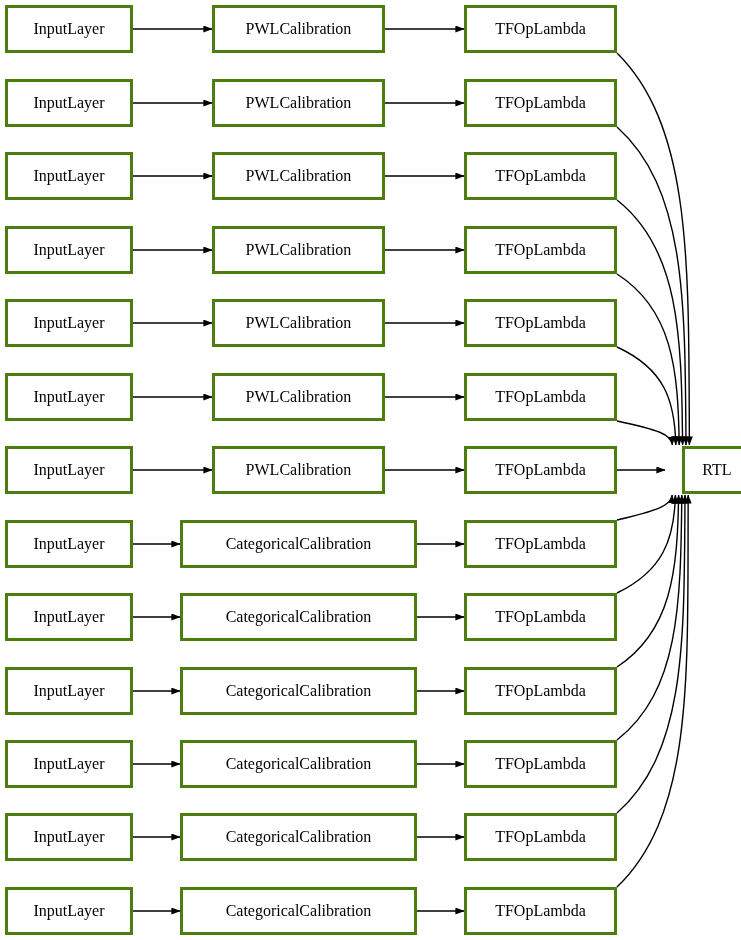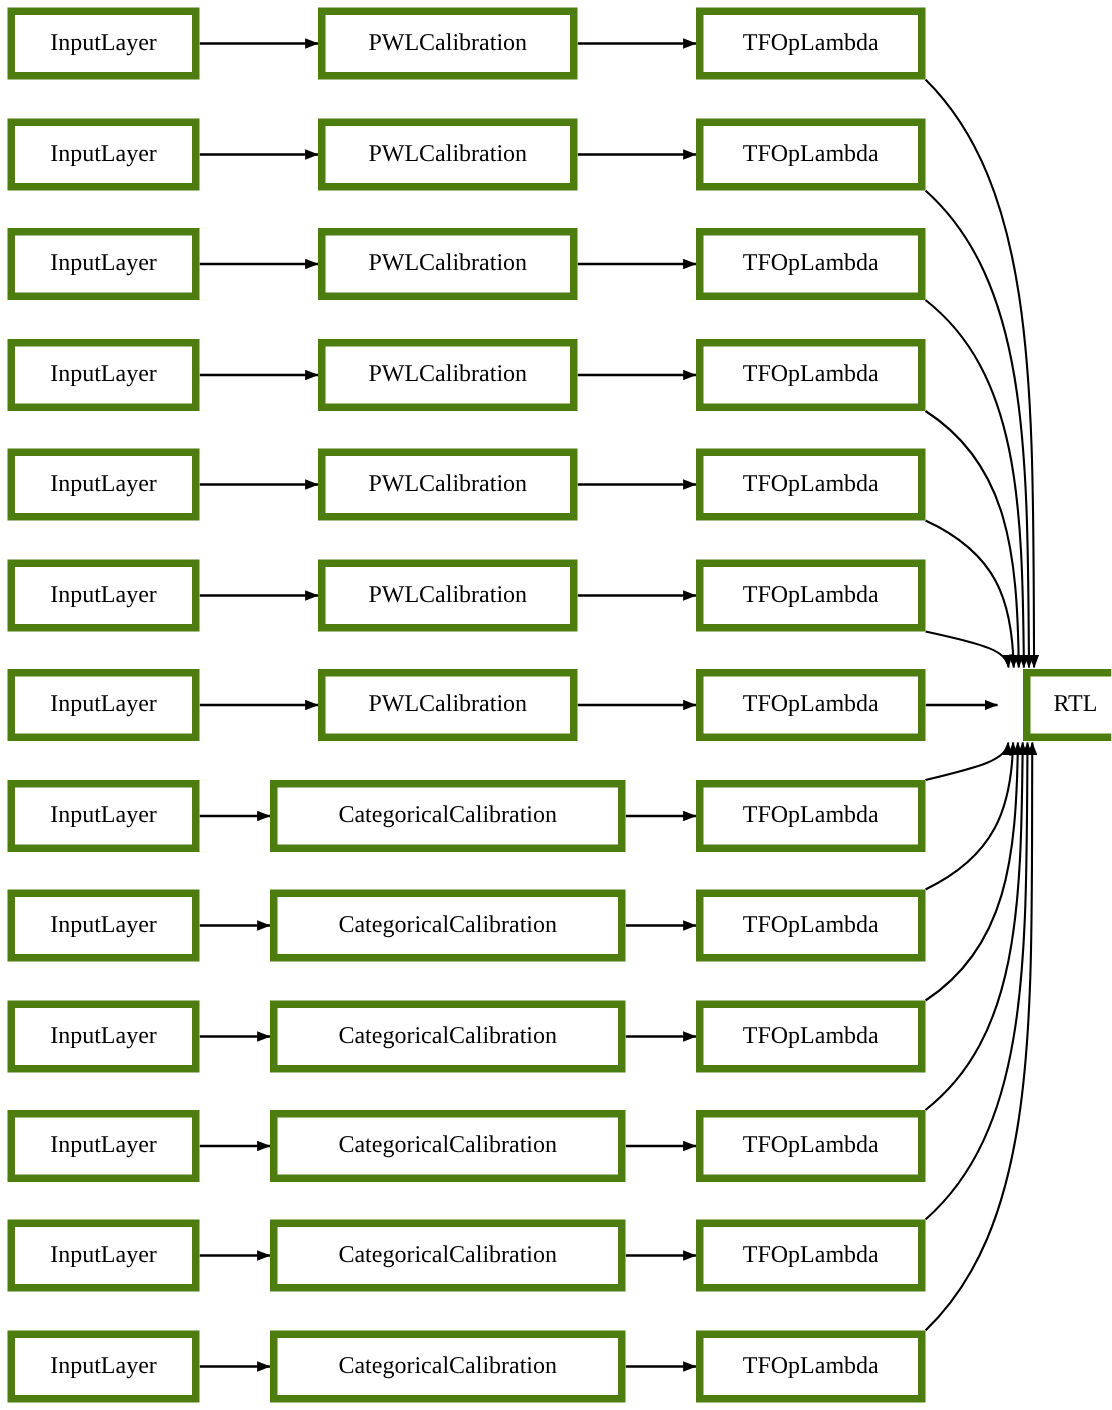--- a/index.html
+++ b/index.html
@@ -28,21 +28,21 @@
     position: absolute;
     left: 0;
     top: 0;
     width: 741px;
     height: 940px;
   }
   .node {
     position: absolute;
     box-sizing: border-box;
     background: #ffffff;
-    border: 5px solid #4d7c0f;
+    border: 3px solid #4d7c0f;
     display: flex;
     align-items: center;
     justify-content: center;
     color: #000000;
     font-size: 16px;
     line-height: 1;
     white-space: nowrap;
   }
   .node-label {
     display: block;

